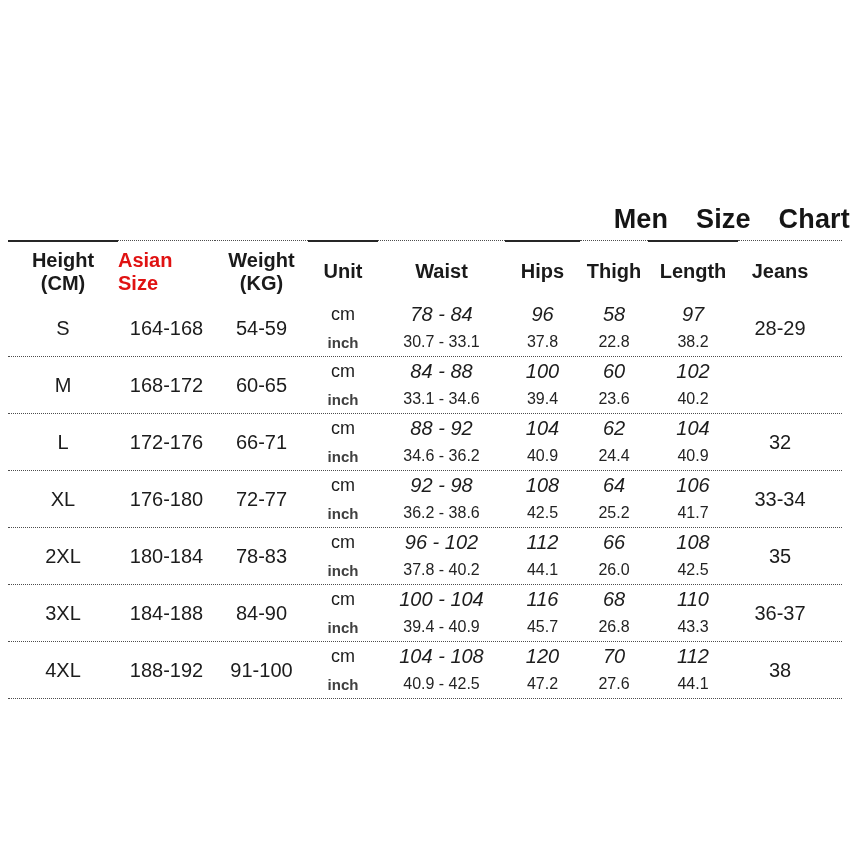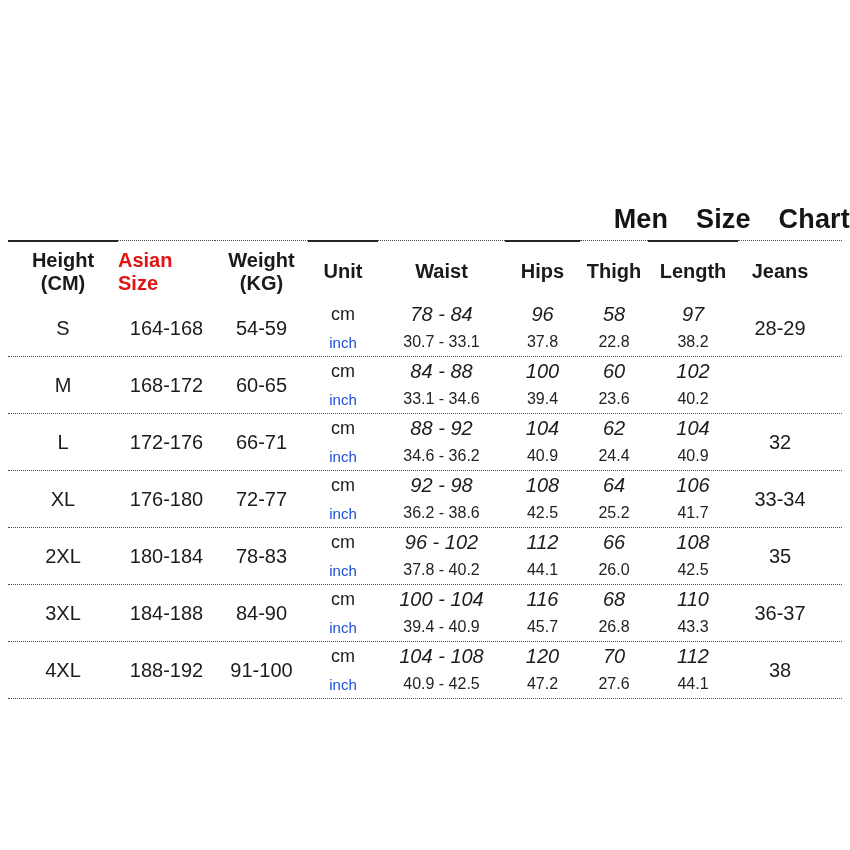--- a/index.html
+++ b/index.html
@@ -41,21 +41,21 @@
     height:57px; border-bottom:1px dotted #4d4d4d;
   }
   .cell { display:flex; align-items:center; justify-content:center; }
   .cell.span { font-size:20px; color:#1c1c1c; }
   .cell.jeans { padding-right:20px;text-align:center; }
   .cell.dual { flex-direction:column; align-items:stretch; justify-content:space-between; }
   .cell.dual > div { flex:1; display:flex; align-items:center; justify-content:center; }
   .v-cm  { font-size:20px; color:#1c1c1c;font-style:italic; }
   .v-inch{ font-size:16px; color:#232323; }
   .u-cm  { font-size:18px; color:#1c1c1c; }
-  .u-inch{ font-size:15px; color:#1d4ed8; }
+  .u-inch{ font-size:15px; color:#404040;font-weight:bold; }
 </style>
 </head>
 <body>
 
 <div class="page">
 
   <div class="chart-title">Men Size Chart</div>
 
   <div class="size-table">
 

